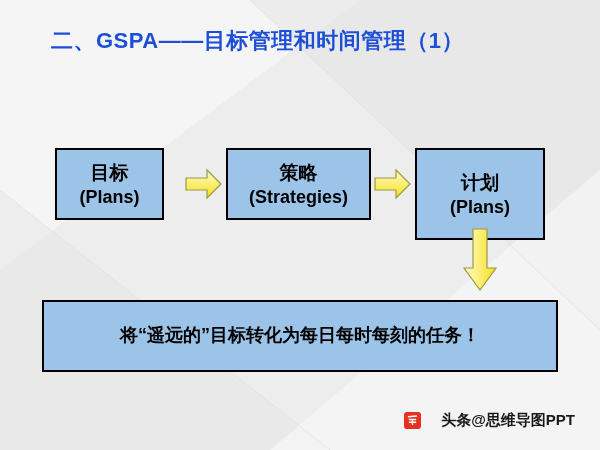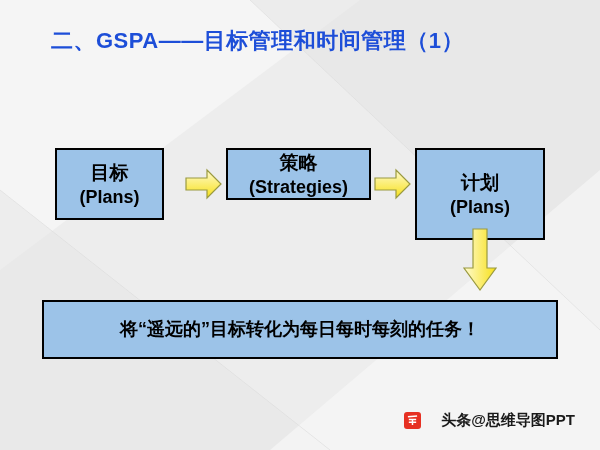--- a/index.html
+++ b/index.html
@@ -16,28 +16,28 @@
   }
   .flow-box{
     position:absolute;background:#9cc3e8;border:2px solid #000;
     box-sizing:border-box;display:flex;flex-direction:column;
     align-items:center;justify-content:center;text-align:center;
     color:#000;font-weight:bold;
   }
   .flow-box .zh{font-size:19px;line-height:1.35;}
   .flow-box .en{font-size:18px;line-height:1.25;}
   #box-goals{left:55px;top:148px;width:109px;height:72px;}
-  #box-strategies{left:226px;top:148px;width:145px;height:52px;}
+  #box-strategies{left:226px;top:148px;width:145px;height:72px;}
   #box-plans{left:415px;top:148px;width:130px;height:92px;}
   .arrow-right{position:absolute;top:168px;width:38px;height:32px;}
   #arrow-1{left:185px;}
   #arrow-2{left:374px;}
   .arrow-down{position:absolute;left:463px;top:228px;width:34px;height:64px;}
   .summary-box{
-    position:absolute;left:42px;top:300px;width:516px;height:59px;
+    position:absolute;left:42px;top:300px;width:516px;height:72px;
     background:#9cc3e8;border:2px solid #000;box-sizing:border-box;
     display:flex;flex-direction:column;align-items:center;justify-content:center;
     font-weight:bold;font-size:18px;color:#000;line-height:1.55;text-align:center;
   }
   .watermark{
     position:absolute;right:25px;top:411px;
     display:flex;align-items:center;gap:20px;
     font-size:15px;font-weight:bold;color:#1a1a1a;
   }
   .toutiao-icon{width:17px;height:17px;border-radius:3px;background:#e63022;

